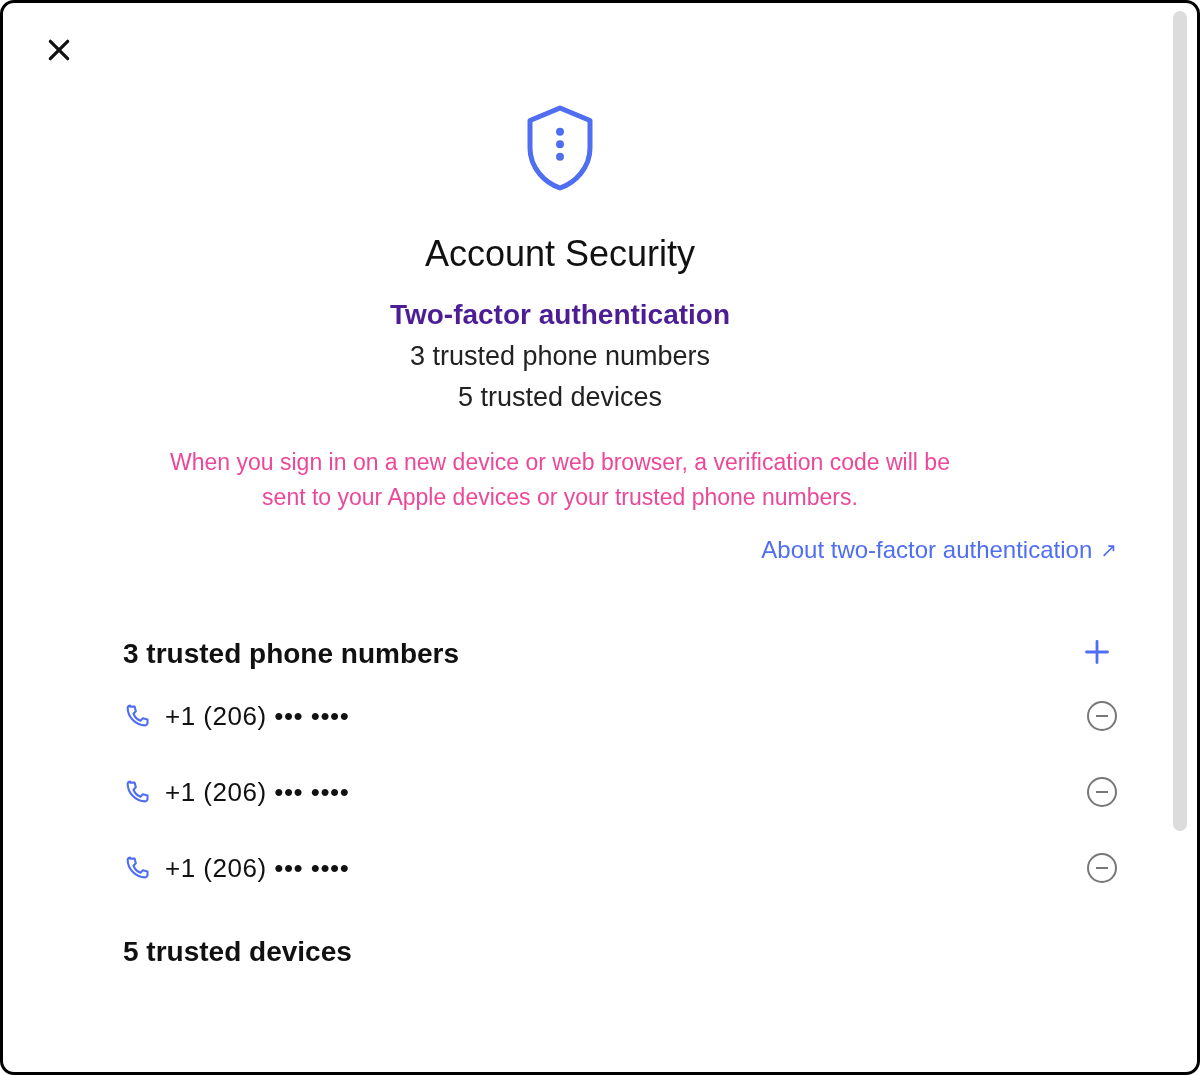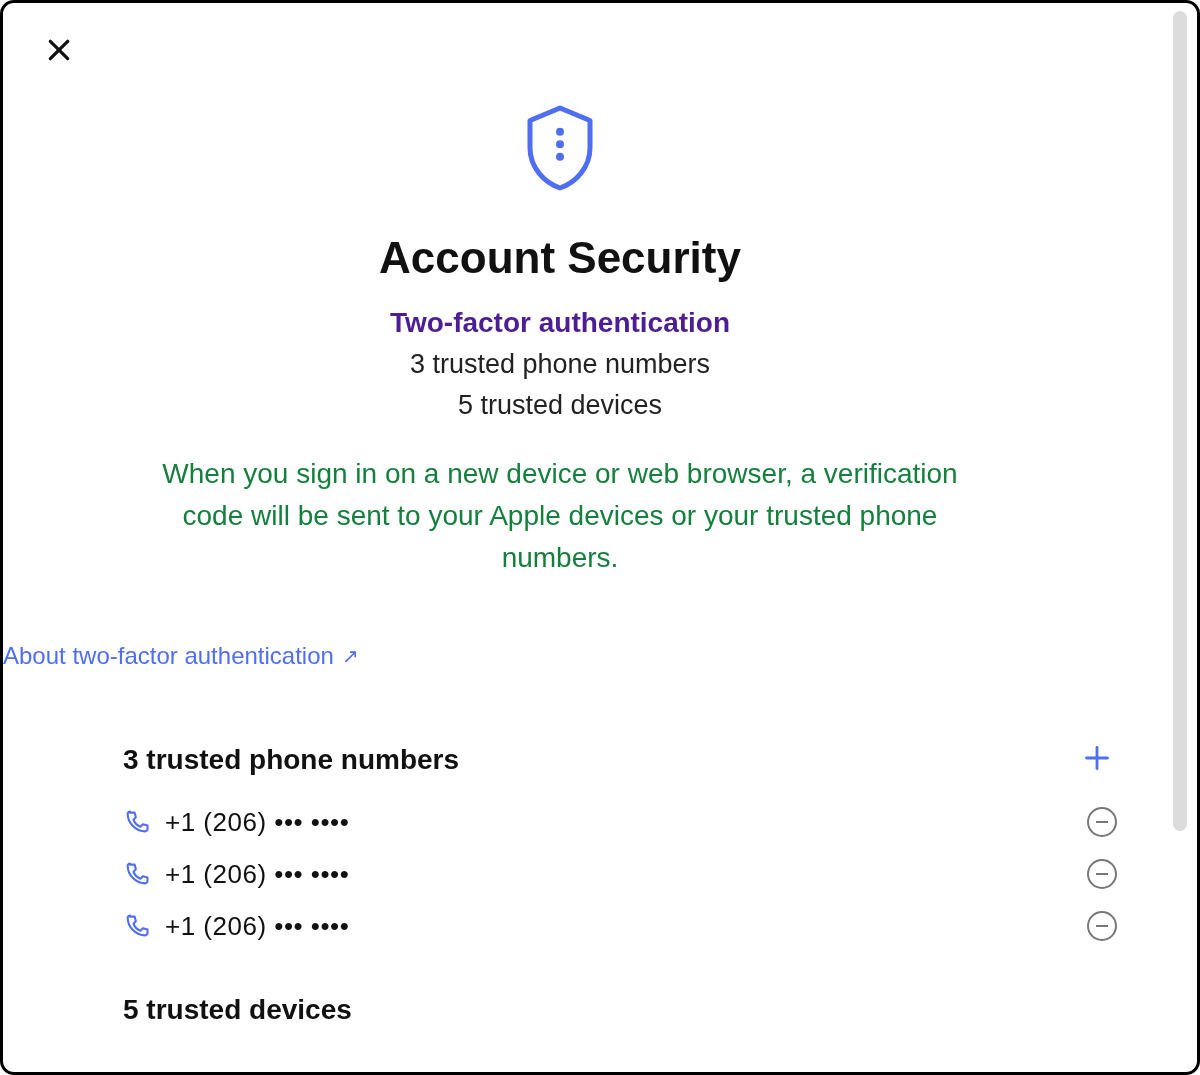--- a/index.html
+++ b/index.html
@@ -68,47 +68,47 @@
     margin-top: 100px;
     text-align: center;
   }
   .shield {
     width: 80px;
     height: 90px;
     margin: 0 auto 18px;
     display: block;
   }
   h1.title {
-    font-size: 44px;
-    font-weight: 700;
+    font-size: 36px;
+    font-weight: 400;
     margin: 40px 0 24px;
     color: #111;
   }
   .subtitle {
     font-size: 28px;
     font-weight: 700;
     margin: 16px 0 10px;
     color: #4c1d95;
   }
   .summary-line {
     font-size: 27px;
     font-weight: 400;
     margin: 10px 0;
     color: #222;
   }
   .desc {
-    font-size: 28px;
-    color: #15803d;
+    font-size: 23px;
+    color: #ec4899;
     line-height: 1.5;
     max-width: 800px;
     margin: 32px auto 0;
   }
   .link-row {
-    margin-top: 63px;
-    text-align: left;
+    margin-top: 22px;
+    text-align: right;
   }
   .link-2fa {
     color: var(--accent);
     font-size: 24px;
     text-decoration: none;
     display: inline-flex;
     align-items: center;
     gap: 8px;
     cursor: pointer;
   }
@@ -143,21 +143,21 @@
     width: 40px;
     height: 40px;
     display: flex;
     align-items: center;
     justify-content: center;
   }
   .add-btn svg { width: 28px; height: 28px; }
   .phone-list {
     display: flex;
     flex-direction: column;
-    gap: 4px;
+    gap: 28px;
   }
   .phone-row {
     display: flex;
     align-items: center;
     justify-content: space-between;
     height: 48px;
   }
   .phone-left {
     display: flex;
     align-items: center;

